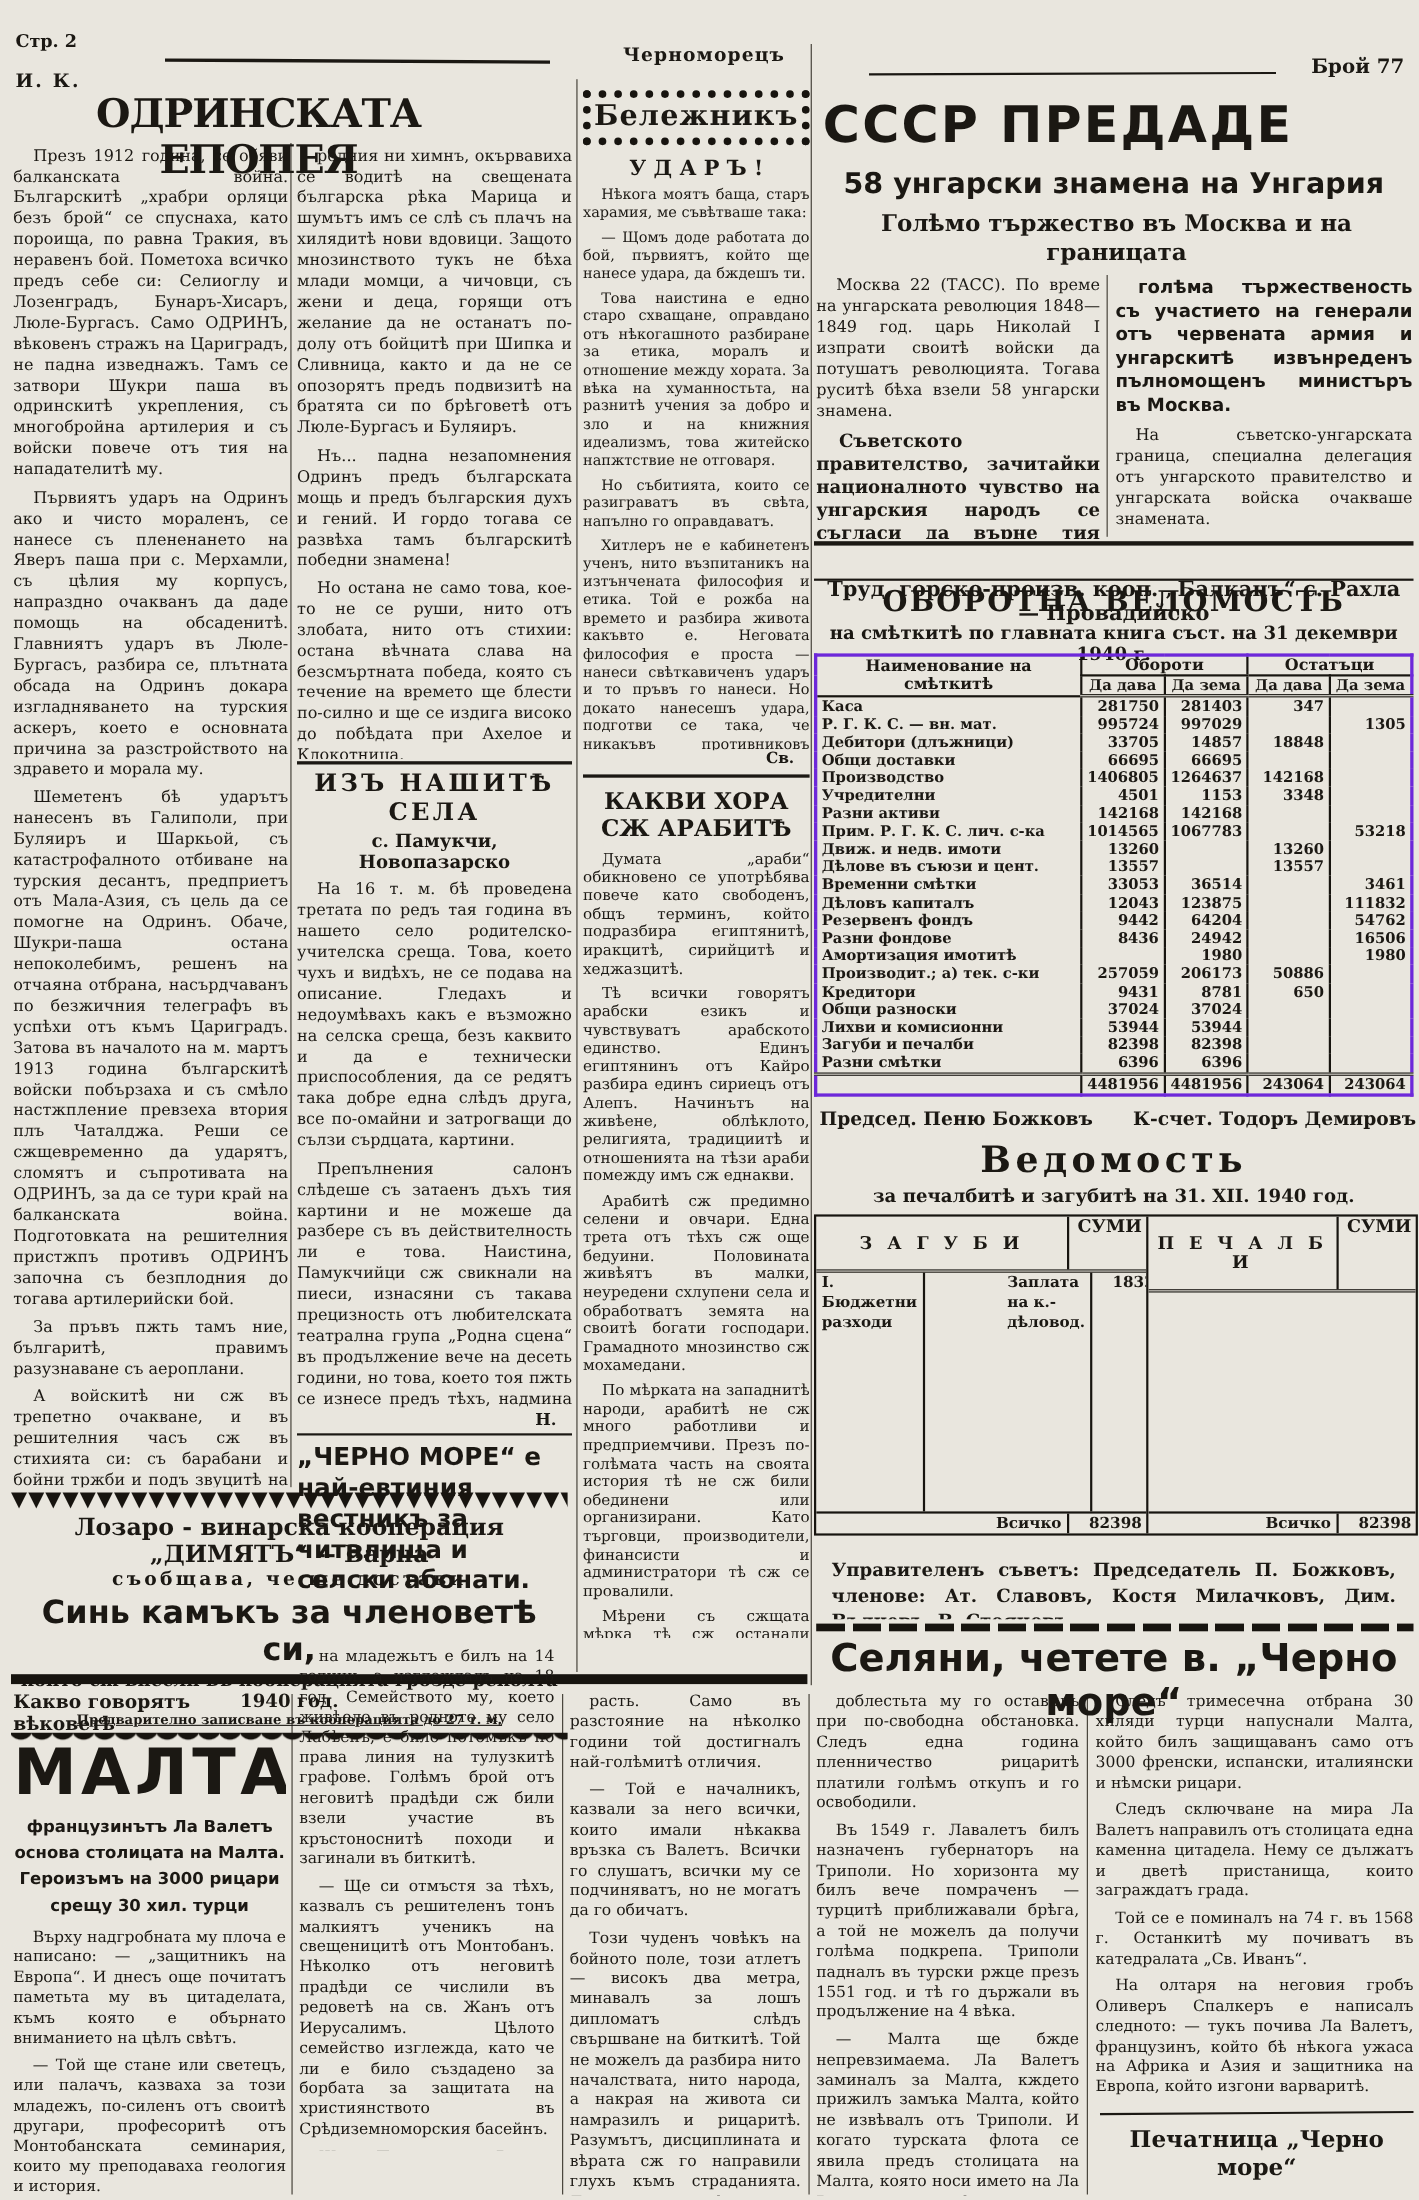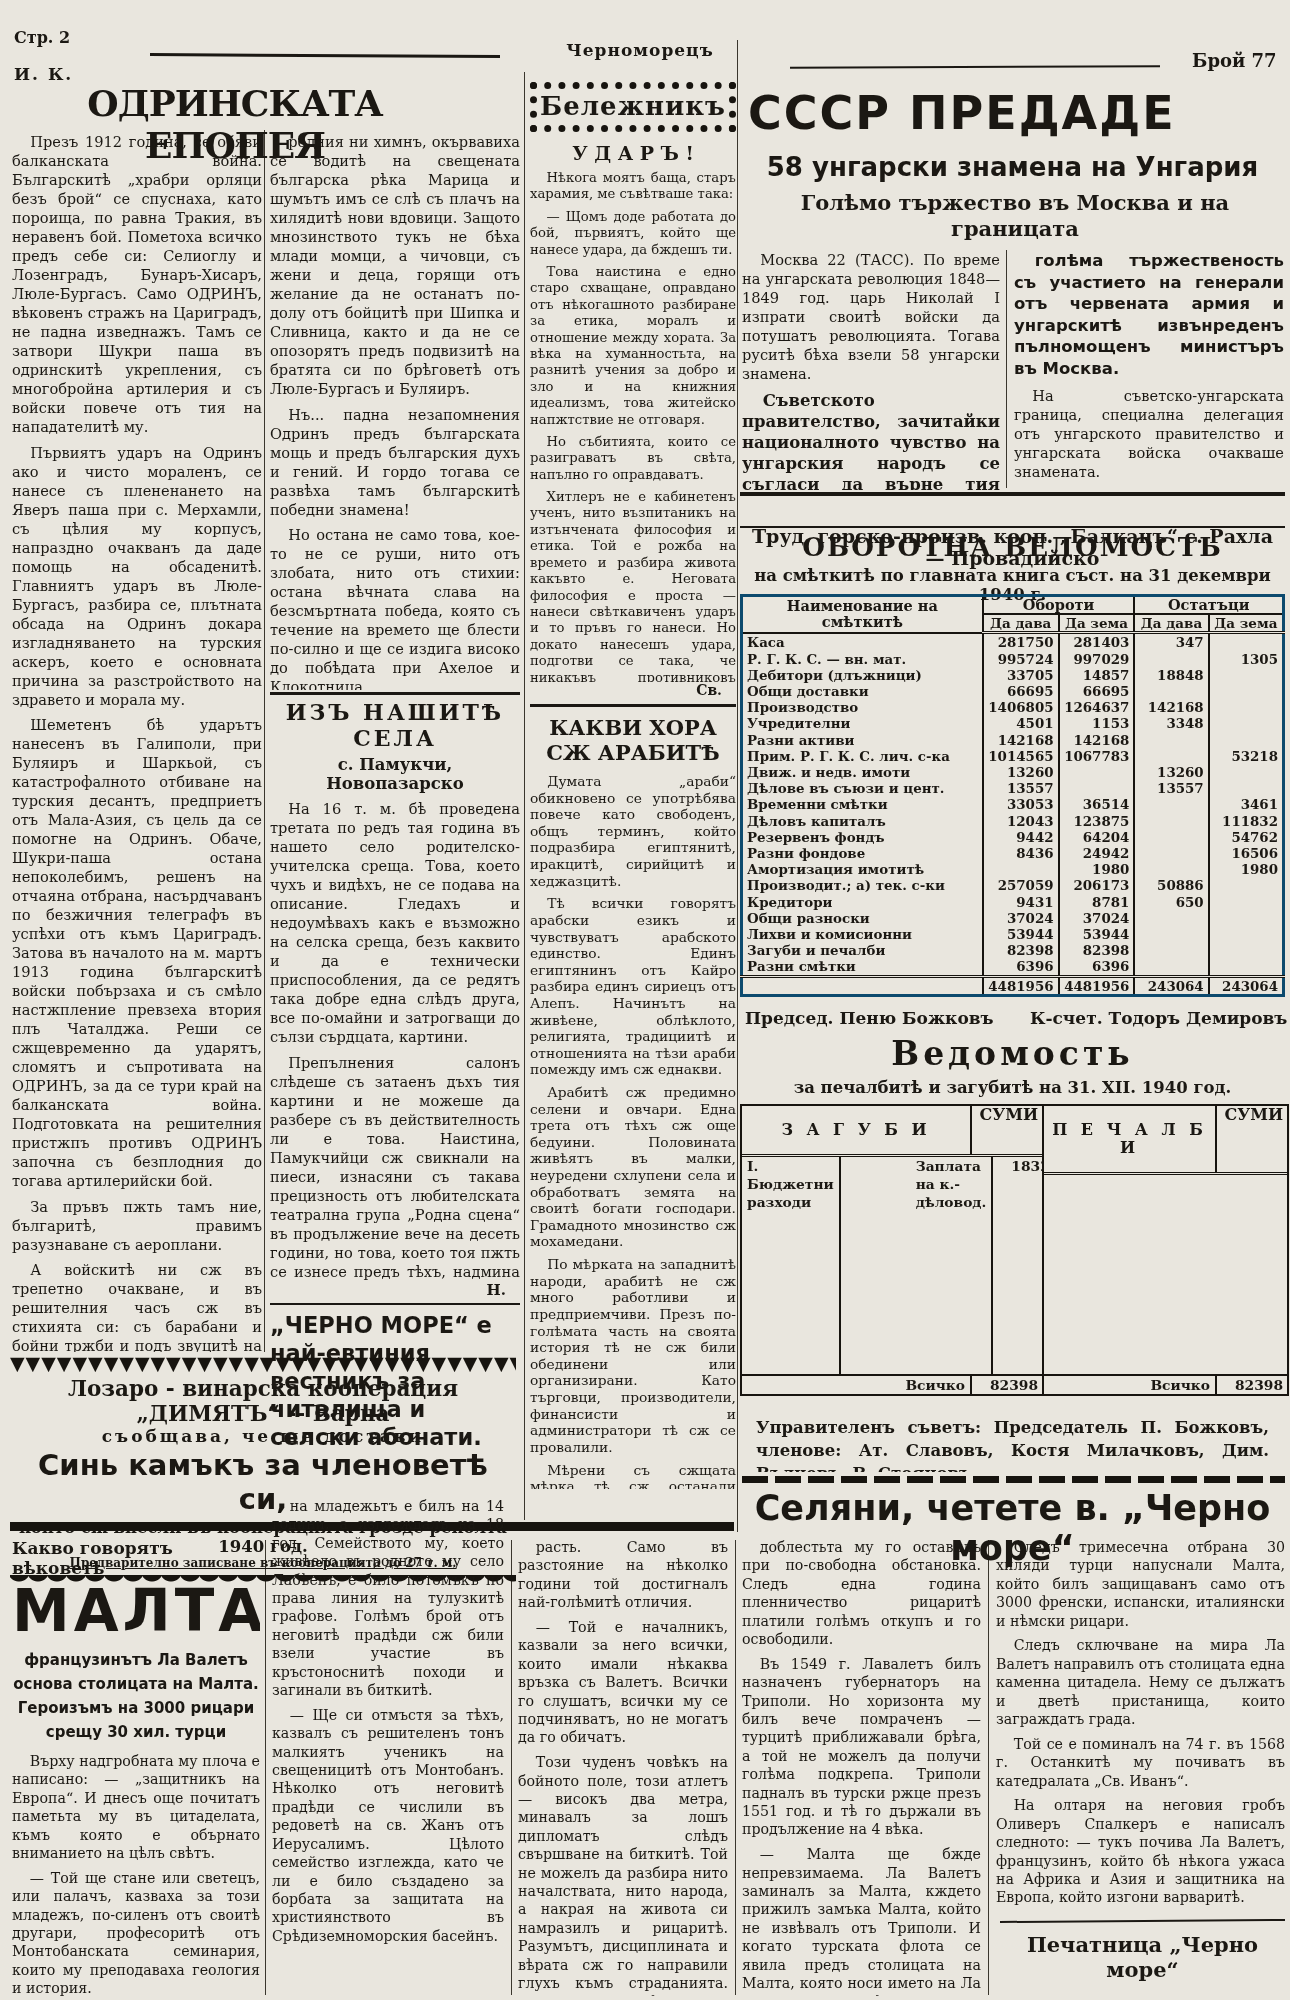--- a/index.html
+++ b/index.html
@@ -25,21 +25,21 @@
   
   #beleznik-box{border:7px dotted #17140f;text-align:center;padding:2px 0 4px 0;}
   
   #oborotna{border-collapse:collapse;width:545px;font-size:13.4px;line-height:16.2px;}
   #oborotna th,#oborotna td{border:none;padding:0 4px;font-weight:bold;}
   #oborotna thead th{border-bottom:2px solid #17140f;text-align:center;font-size:14.5px;}
   #oborotna .subhead th{font-size:13.5px;border-bottom:3px double #17140f;}
   #oborotna td:nth-child(n+2),#oborotna th.num{border-left:2px solid #17140f;}
   #oborotna td:nth-child(n+2){text-align:right;width:66px;}
   #oborotna tfoot td{border-top:3px double #17140f;text-align:right;}
-  #oborotna{border:3px solid #0c4a6e;}
+  #oborotna{border:3px solid #6d28d9;}
   
   .vtable{border:2.5px solid #17140f;display:flex;height:288px;font-size:13.8px;line-height:18px;font-weight:bold;}
   .vside{display:flex;flex-direction:column;overflow:hidden;}
   .vhead{display:flex;border-bottom:3px double #17140f;font-family:"DejaVu Serif",serif;
          font-size:16px;letter-spacing:4px;text-align:center;}
   .vhead .vlabel{padding:15px 0;}
   .vrow{display:flex;}
   .vlabel{flex:1;padding:0 5px;}
   .vsum{width:62px;text-align:right;border-left:2px solid #17140f;padding:0 4px;flex:none;}
   .vtotal{margin-top:auto;border-top:2px solid #17140f;}

